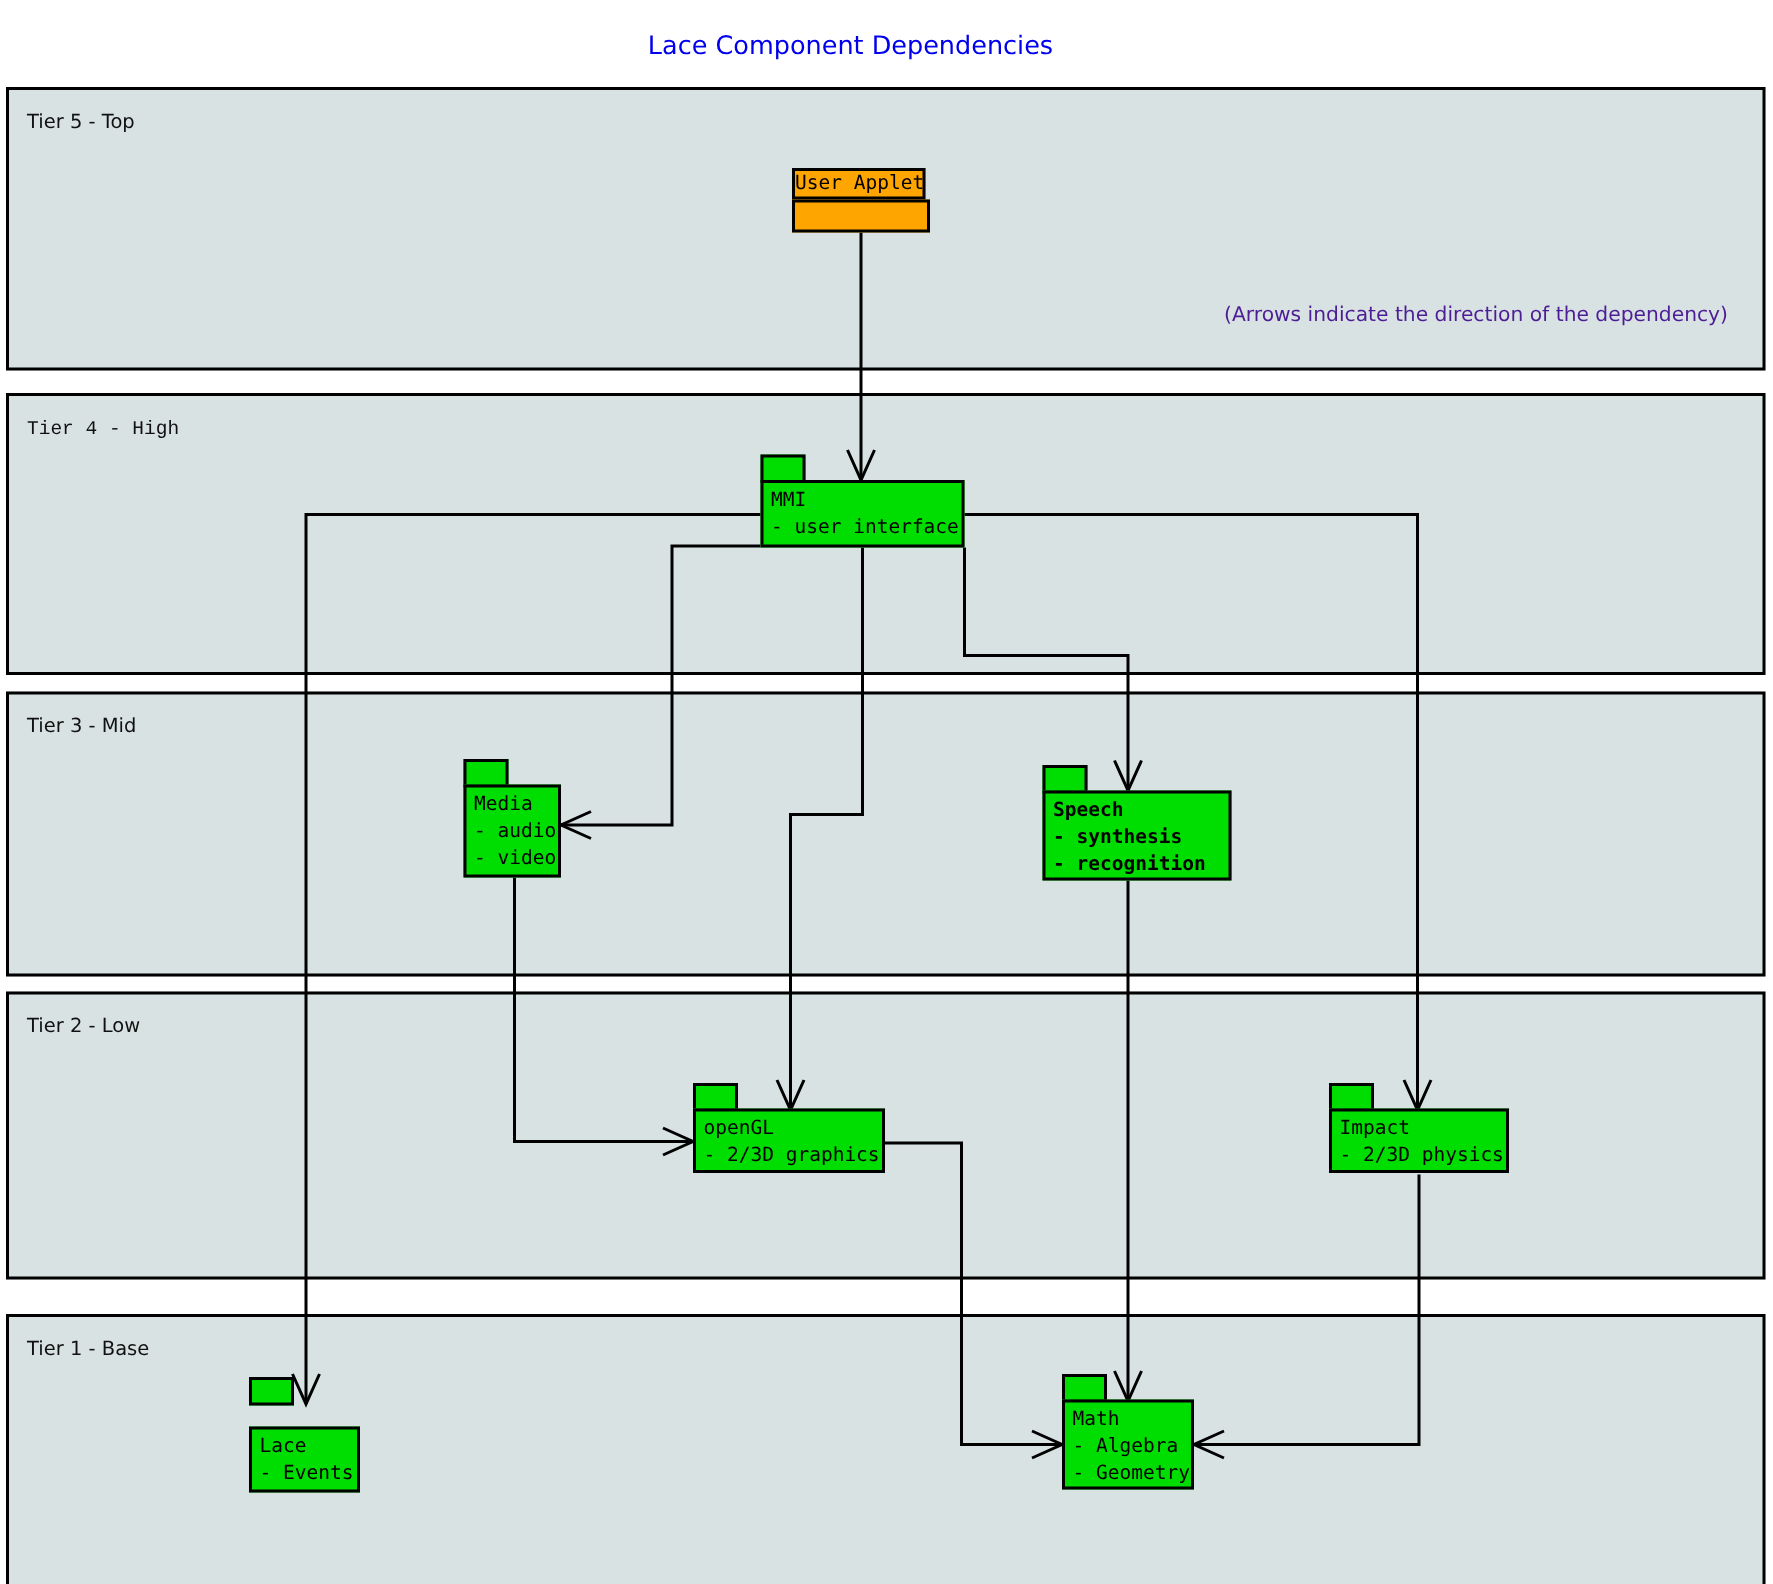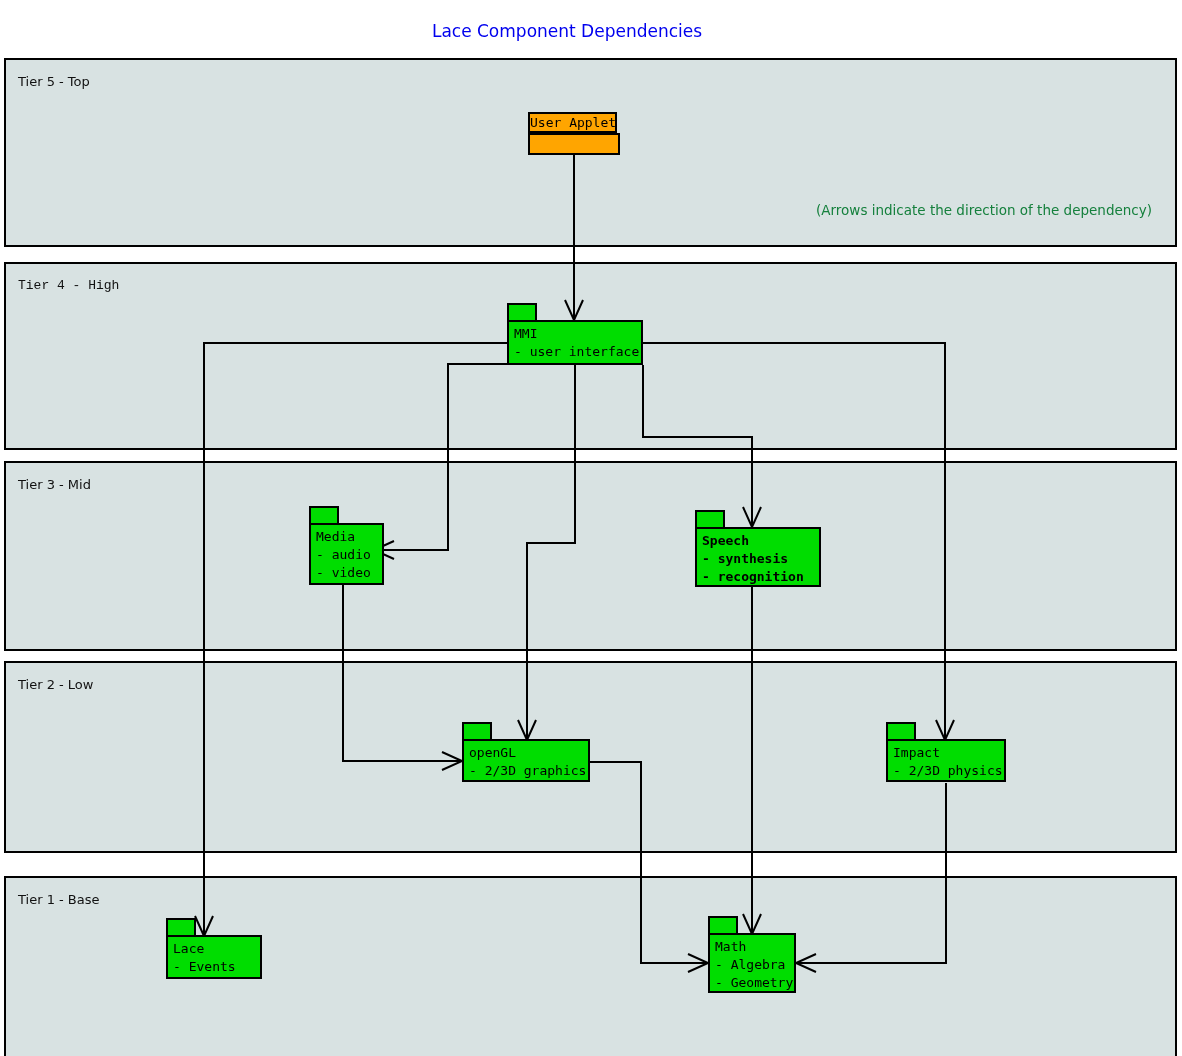--- a/index.html
+++ b/index.html
@@ -26,21 +26,21 @@
   .tier-label{
     position:absolute;top:14px;left:12px;font-size:13px;color:#111;
     white-space:nowrap;
   }
   #tier5{top:58px;height:189px;}
   #tier4{top:262px;height:188px;font-family:Liberation Mono, monospace;}
   #tier3{top:461px;height:190px;}
   #tier2{top:661px;height:192px;}
   #tier1{top:876px;height:192px;}
   .note{
-    position:absolute;top:202px;right:30px;font-size:13.5px;color:#15803d;
+    position:absolute;top:202px;right:30px;font-size:13.5px;color:#4c1d95;
     white-space:nowrap;z-index:2;
   }
   #wires{position:absolute;top:0;left:0;z-index:2;}
   .pkg{position:absolute;z-index:3;}
   .pkg .tab{
     position:absolute;top:0;left:0;width:30px;height:19px;box-sizing:border-box;
     background:var(--green);border:2px solid var(--line);
   }
   .pkg .pkg-body{
     position:absolute;top:17px;left:0;box-sizing:border-box;
@@ -55,25 +55,25 @@
     border:2px solid var(--line);
     font-family:"DejaVu Sans Mono","Liberation Mono",monospace;
     font-size:13px;line-height:17px;text-align:center;white-space:nowrap;
   }
   #comp-user-applet .ua-body{
     box-sizing:border-box;width:92px;height:22px;margin-top:0;
     background:var(--orange);border:2px solid var(--line);
   }
   
   #comp-mmi   {left:507px;top:303px;} #comp-mmi    .pkg-body{width:136px;height:45px;}
-  #comp-media {left:309px;top:506px;} #comp-media  .pkg-body{width:75px; height:62px;}
+  #comp-media {left:309px;top:506px;} #comp-media  .pkg-body{width:65px; height:62px;}
   #comp-speech{left:695px;top:510px;} #comp-speech .pkg-body{width:126px;height:60px;font-weight:bold;}
   #comp-opengl{left:462px;top:722px;} #comp-opengl .pkg-body{width:128px;height:43px;}
   #comp-impact{left:886px;top:722px;} #comp-impact .pkg-body{width:120px;height:43px;}
-  #comp-lace  {left:166px;top:918px;} #comp-lace   .pkg-body{width:96px; height:44px;}
+  #comp-lace  {left:166px;top:918px;} #comp-lace   .pkg-body{width:74px; height:44px;margin-top:16px;}
   #comp-math  {left:708px;top:916px;} #comp-math   .pkg-body{width:88px; height:60px;}
 </style>
 </head>
 <body>
 
 <div class="title">Lace Component Dependencies</div>
 
 <div class="tier" id="tier5">
   <span class="tier-label">Tier 5 - Top</span>
 </div>

